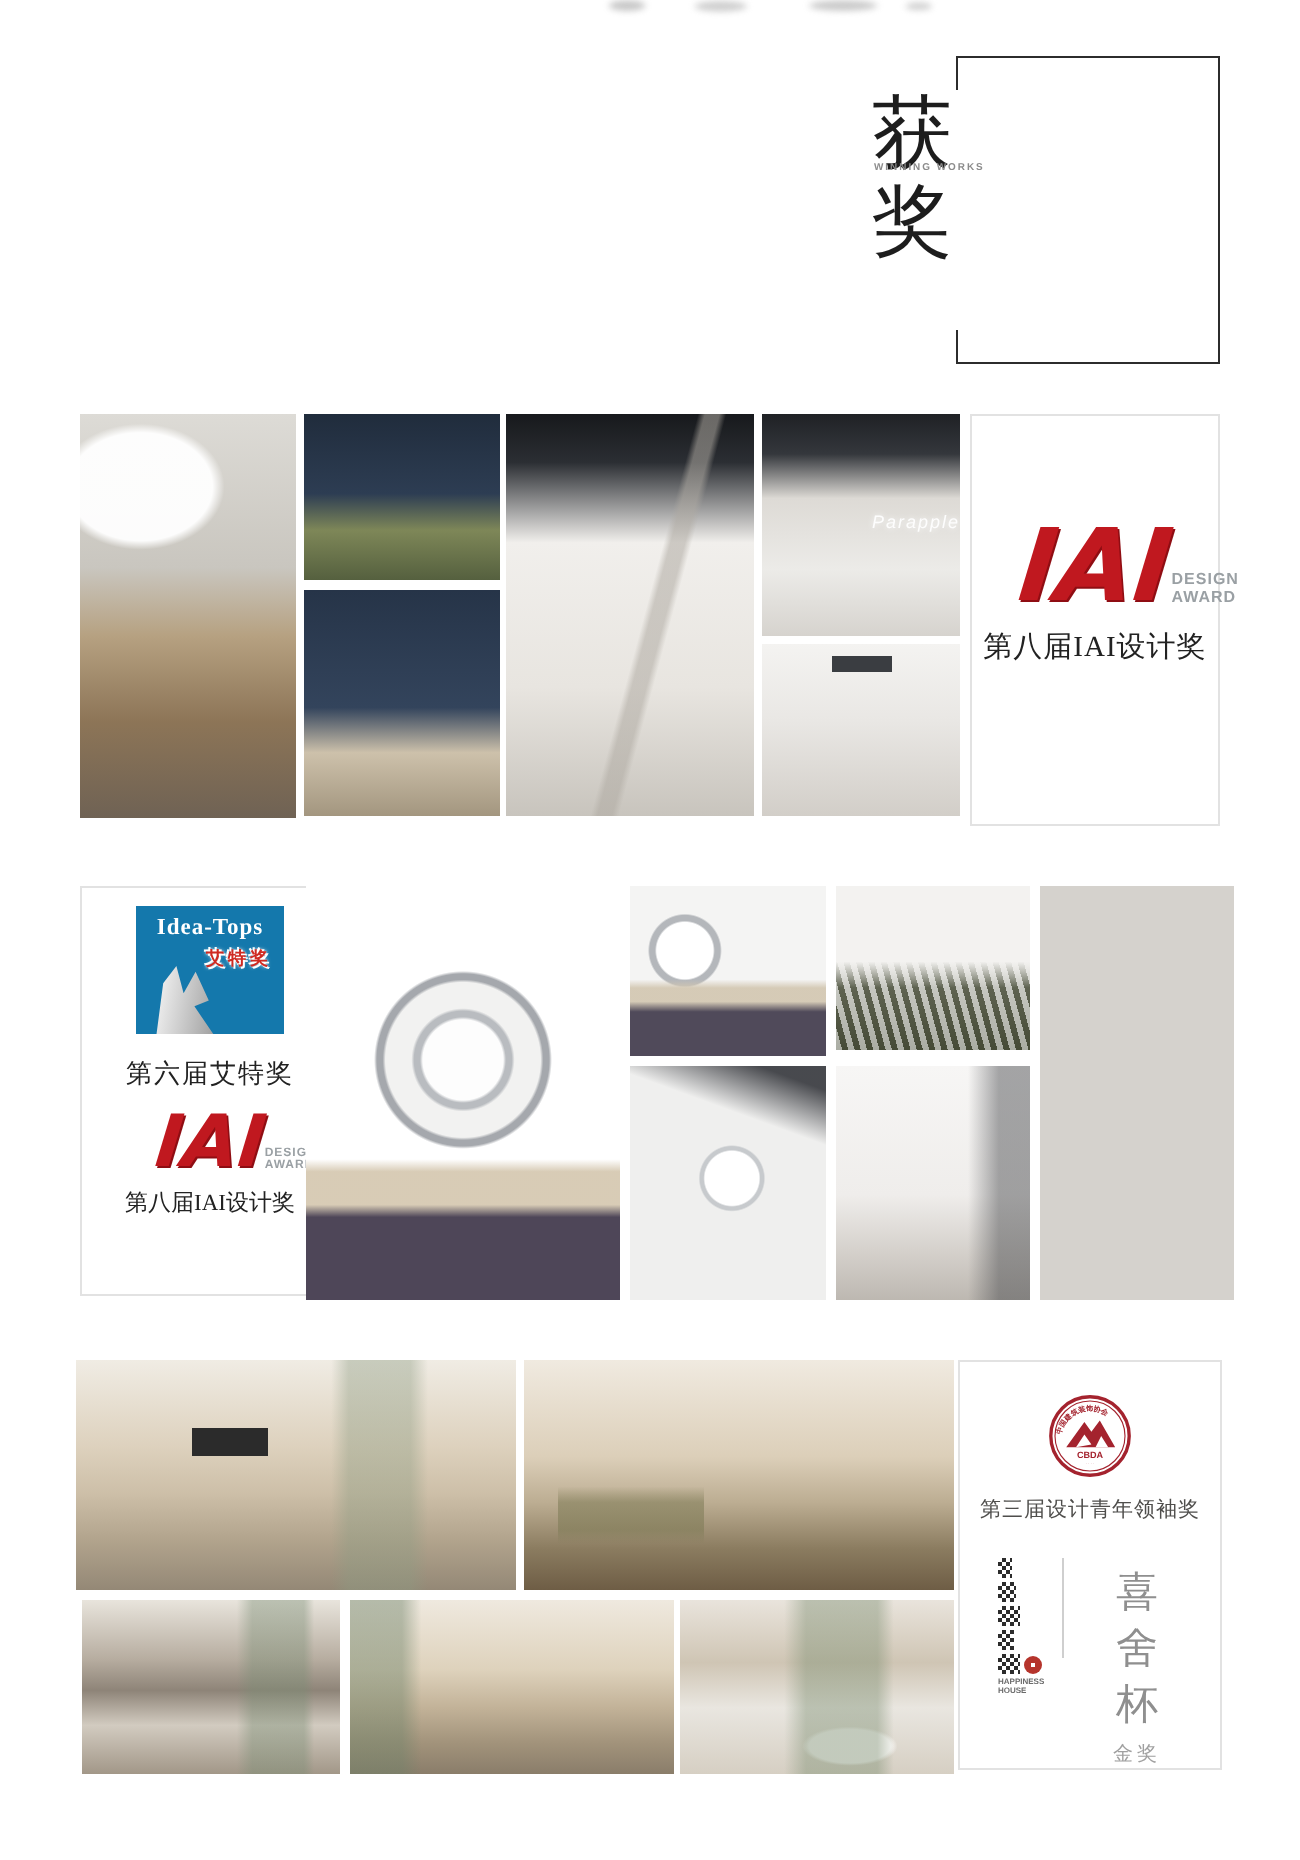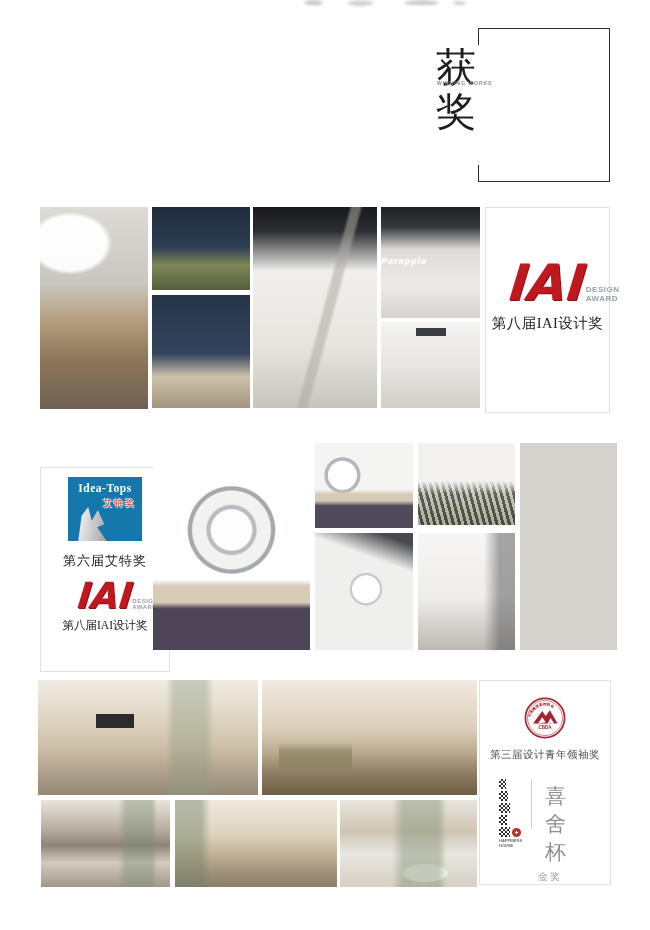--- a/index.html
+++ b/index.html
@@ -14,38 +14,38 @@
       radial-gradient(ellipse 26px 4px at 72% 40%, #9f9f9f 0 60%, transparent 70%),
       radial-gradient(ellipse 10px 3px at 93% 45%, #ababab 0 60%, transparent 70%);}
   .ww-box{left:478px;top:28px;width:130px;height:152px;border:1.6px solid #2c2c2c;}
   .ww-text{left:436px;top:45px;width:80px;height:120px;background:#ffffff;
     color:#1d1d1d;font-weight:200;font-size:40px;line-height:44px;letter-spacing:2px;
     display:flex;flex-direction:row;justify-content:center;}
   .ww-sub{left:437px;top:79px;width:86px;color:#8c8c8c;font-size:8px;letter-spacing:1.6px;
     transform:scale(.62);transform-origin:left center;white-space:nowrap;font-weight:bold;}
   
   .photo{position:absolute;background-color:#ddd;}
-  .overlay-sign{position:absolute;left:0;right:0;top:44%;text-align:left;color:#fdfdfd;
-    font-size:9px;font-weight:bold;font-style:italic;letter-spacing:1px;
+  .overlay-sign{position:absolute;left:0;right:0;top:44%;text-align:right;color:#fdfdfd;
+    font-size:9px;font-weight:normal;font-style:italic;letter-spacing:1px;
     text-shadow:0 0 3px rgba(255,255,255,.9);}
   
   .panel{position:absolute;background:#fff;border:1px solid #e2e2e2;box-sizing:border-box;
     display:flex;flex-direction:column;align-items:center;}
   .iai-logo{position:relative;line-height:1;}
   .iai-letters{font-family:"DejaVu Sans",sans-serif;font-weight:800;font-style:italic;
     color:#c0181f;transform:skewX(-6deg);display:inline-block;
     text-shadow:1px 1px 0 #8f0d13;}
   .iai-sub{position:absolute;color:#9aa0a4;text-transform:uppercase;line-height:1.1;
     letter-spacing:.5px;font-weight:bold;text-align:left;}
   .cjk-serif{font-family:"Liberation Serif","DejaVu Serif",serif;color:#222;}
   .ideatops{width:74px;height:64px;background:#1478ac;position:relative;overflow:hidden;}
   .ideatops .it-title{font-family:"Liberation Serif","DejaVu Serif",serif;font-weight:bold;
     color:#fff;font-size:11.5px;text-align:center;margin-top:5px;letter-spacing:.5px;}
   .ideatops .it-sub{position:absolute;right:6px;top:20px;color:#cf2a22;font-size:9px;
-    font-weight:normal;letter-spacing:2px;
+    font-weight:bold;letter-spacing:2px;
     text-shadow:0 0 1px #fff,0 0 2px #fff,1px 1px 0 #fff,-1px -1px 0 #fff;}
   .ideatops .trophy{position:absolute;left:10px;bottom:-2px;width:30px;height:36px;
     background:linear-gradient(100deg,#f7f7f7 0%,#cfcfcf 45%,#9d9d9d 100%);
     clip-path:polygon(0 100%,12% 24%,34% 0,46% 38%,66% 8%,88% 48%,64% 56%,100% 100%);}
   .divider-v{width:1px;background:#cfcfcf;}
   .pix{width:11px;height:10px;
     background-image:conic-gradient(#2c2c2c 25%,transparent 0 50%,#2c2c2c 0 75%,transparent 0);
     background-size:4px 4px;}
   .mini-seal{width:9px;height:9px;border-radius:50%;
     background:radial-gradient(circle,#fff 0 18%,#b5342c 20% 100%);}
@@ -87,21 +87,21 @@
     <div class="iai-logo" style="margin-top:50px;">
       <span class="iai-letters" style="font-size:50px;">IAI</span>
       <span class="iai-sub" style="font-size:8px;right:-34px;bottom:4px;">
         <span>DESIGN</span><br>
         <span>AWARD</span>
       </span>
     </div>
     <div class="cjk-serif" style="font-size:14.5px;margin-top:6px;letter-spacing:.5px;">第八届IAI设计奖</div>
   </div>
 
-  <div class="panel" style="left:40px;top:467px;width:130px;height:205px;">
+  <div class="panel" style="left:40px;top:443px;width:130px;height:205px;">
     <div class="ideatops" style="margin-top:9px;">
       <div class="it-title">Idea-Tops</div>
       <div class="it-sub">艾特奖</div>
       <div class="trophy"></div>
     </div>
     <div class="cjk-serif" style="font-size:13px;margin-top:11px;letter-spacing:1px;">第六届艾特奖</div>
     <div class="iai-logo" style="margin-top:8px;">
       <span class="iai-letters" style="font-size:36px;">IAI</span>
       <span class="iai-sub" style="font-size:6px;right:-26px;bottom:3px;">
         <span>DESIGN</span><br>
@@ -178,20 +178,20 @@
         <div style="display:flex;gap:2px;align-items:center;">
           <div class="pix"></div>
           <div class="mini-seal"></div>
         </div>
         <div class="tiny-brand">
           <span>HAPPINESS</span><br>
           <span>HOUSE</span>
         </div>
       </div>
       <div class="divider-v" style="height:50px;margin:0 6px;"></div>
-      <div style="flex:1;text-align:left;padding-top:3px;">
+      <div style="flex:1;text-align:center;padding-top:3px;">
         <div class="cjk-serif" style="font-size:21px;color:#8f8f8f;letter-spacing:7px;padding-left:7px;">喜舍杯</div>
         <div class="cjk-serif" style="font-size:10px;color:#a0a0a0;letter-spacing:2px;margin-top:4px;">金奖</div>
       </div>
     </div>
   </div>
 
 </div>
 
 </body></html>

